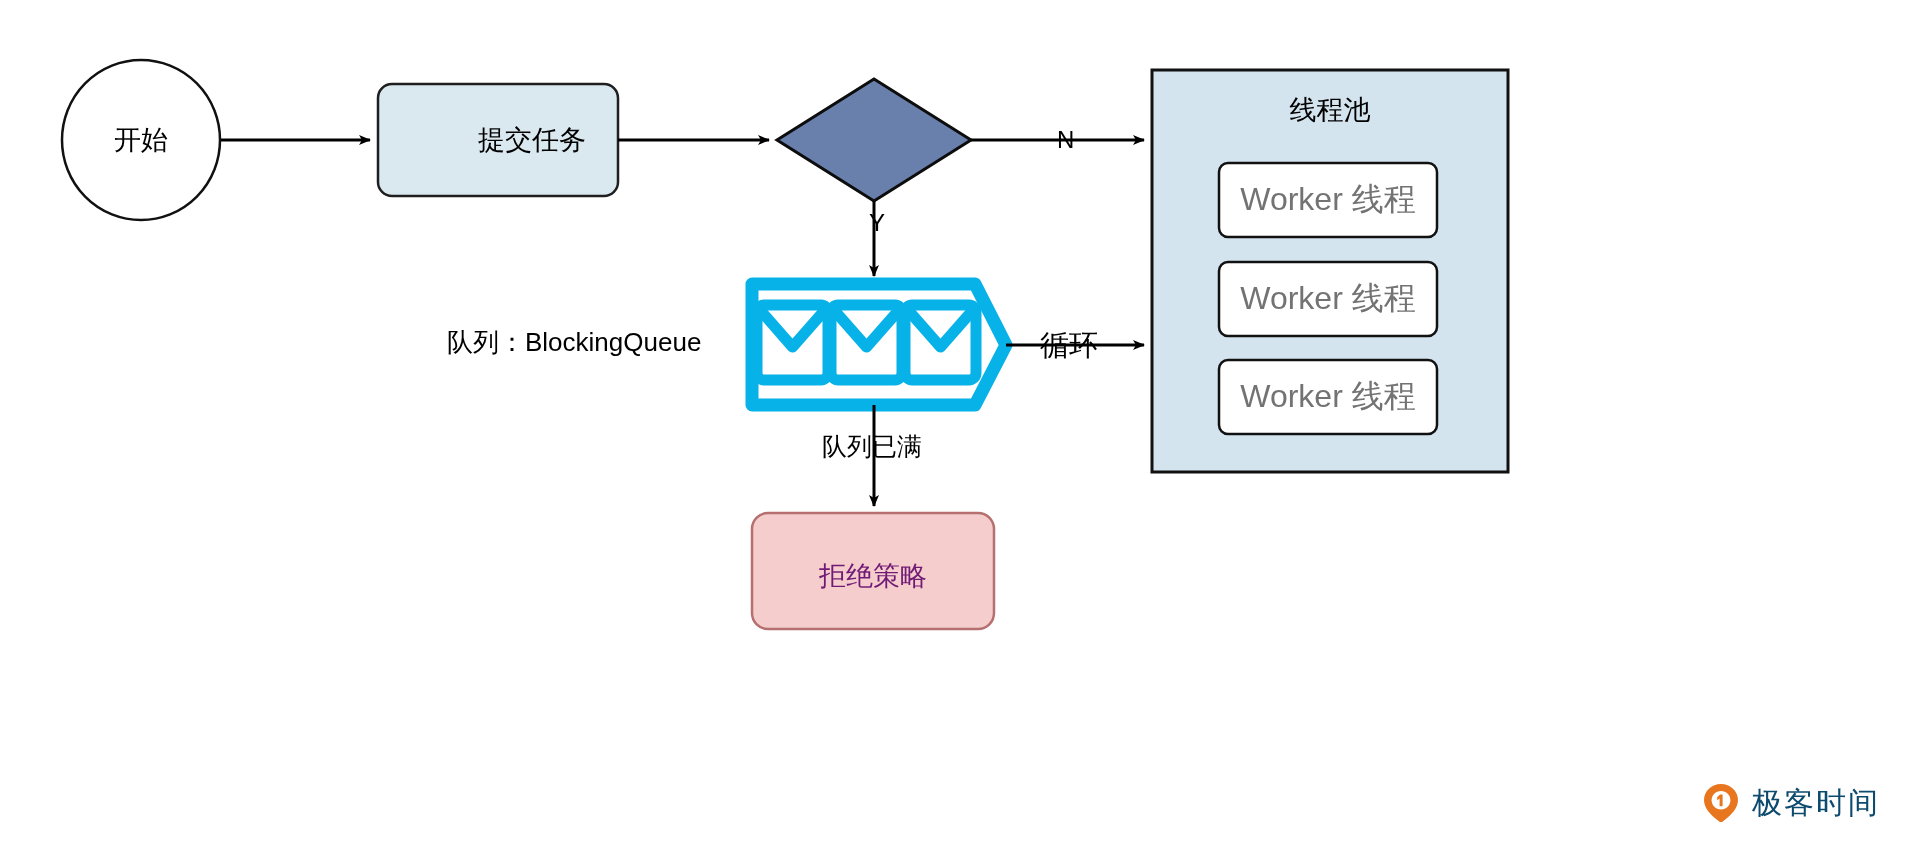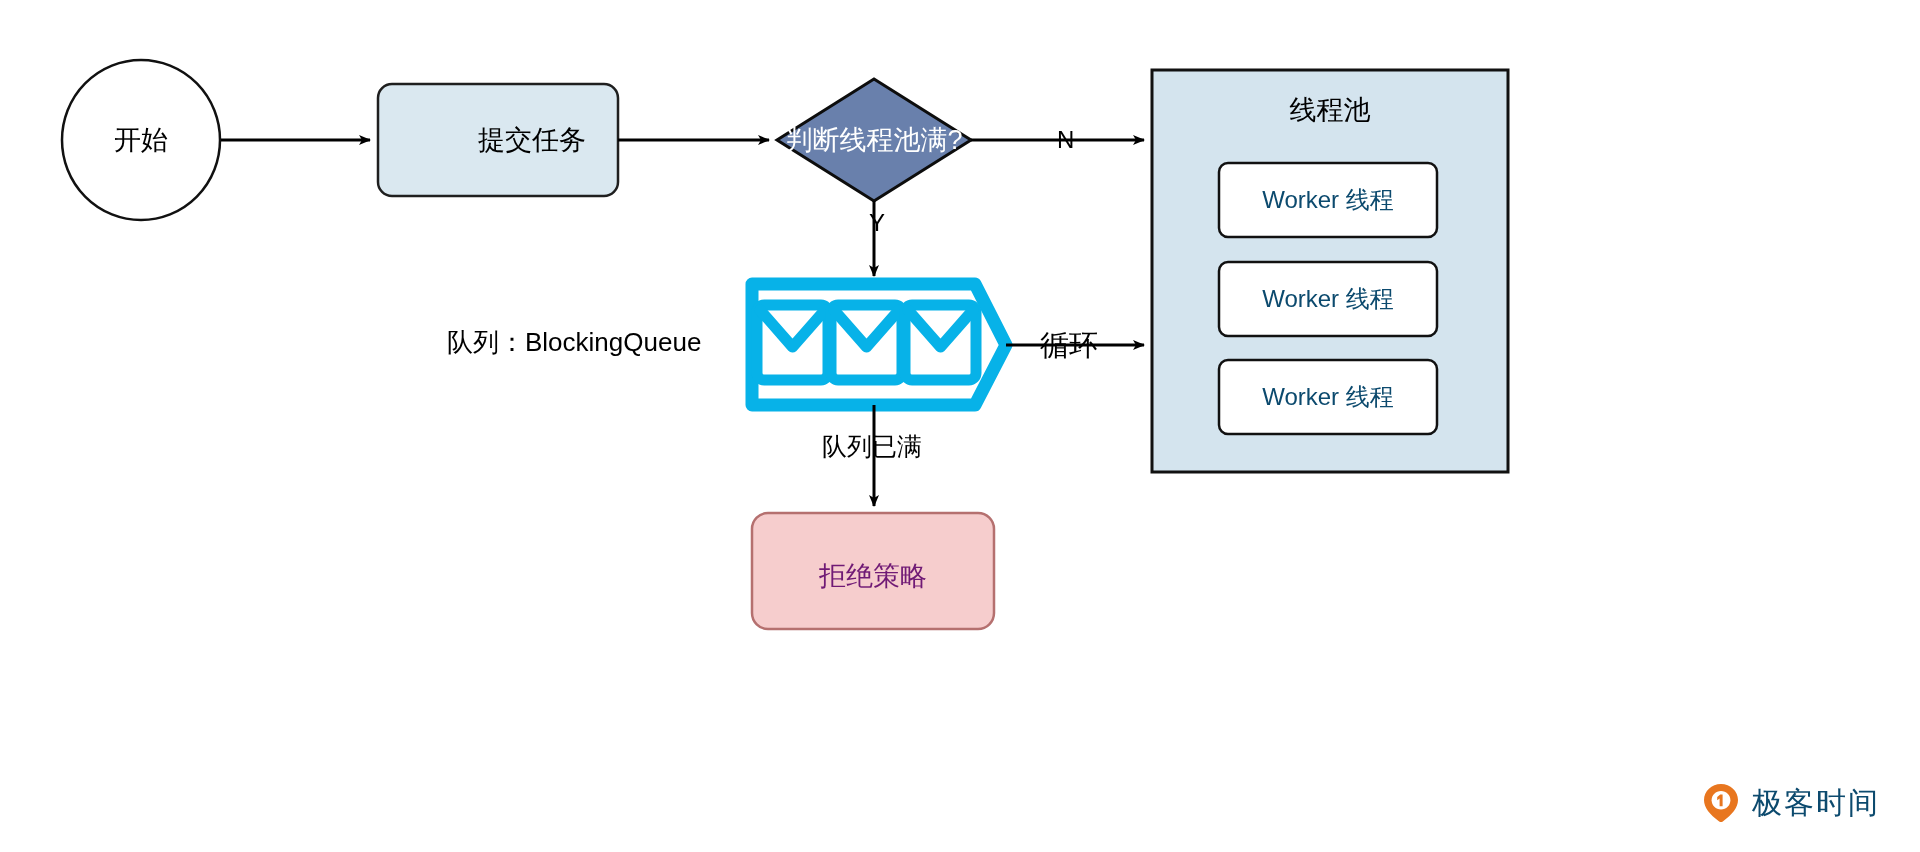--- a/index.html
+++ b/index.html
@@ -54,21 +54,21 @@
   #decision-label {
     left: 762px; top: 116px; width: 224px; height: 48px;
     font-size: 27px; color: #ffffff;
   }
   #pool-title {
     left: 1154px; top: 88px; width: 352px; height: 44px;
     font-size: 27px; color: #000;
   }
   .worker-label {
     width: 218px; height: 74px;
-    font-size: 24px; color: #0c4a6e;
+    font-size: 32px; color: #737373;
     left: 1219px;
   }
   #worker-0 { top: 163px; }
   #worker-1 { top: 262px; }
   #worker-2 { top: 360px; }
   #reject-label {
     left: 752px; top: 546px; width: 242px; height: 60px;
     font-size: 27px; color: #701a75;
   }
   #queue-caption {
@@ -148,21 +148,20 @@
 
     <line x1="1006" y1="345" x2="1144" y2="345" stroke="#000000" stroke-width="3" marker-end="url(#arrowhead)"></line>
 
     <line x1="874" y1="405" x2="874" y2="506" stroke="#000000" stroke-width="3" marker-end="url(#arrowhead)"></line>
   </svg>
 
   <div class="node-text" id="start-label">开始</div>
 
   <div class="node-text" id="submit-label">提交任务</div>
 
-  <div class="node-text" id="decision-label">判断线程池满?</div>
 
   <div class="node-text" id="pool-title">线程池</div>
 
   <div class="node-text worker-label" id="worker-0">Worker 线程</div>
   <div class="node-text worker-label" id="worker-1">Worker 线程</div>
   <div class="node-text worker-label" id="worker-2">Worker 线程</div>
 
   <div class="node-text" id="reject-label">拒绝策略</div>
 
   <div class="lbl" id="queue-caption">队列：BlockingQueue</div>

